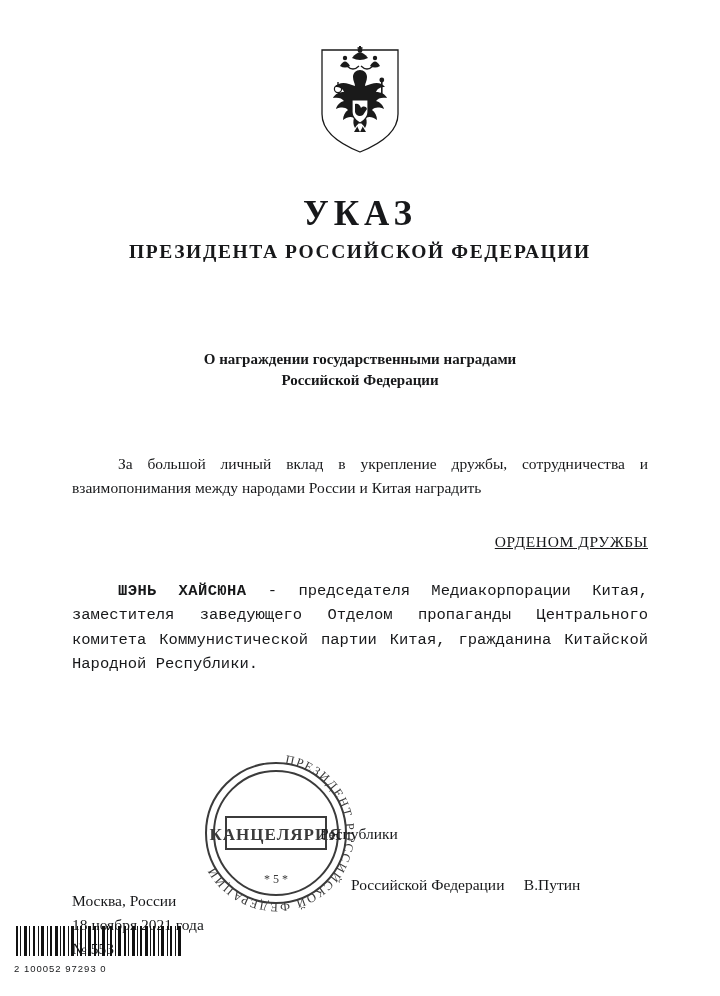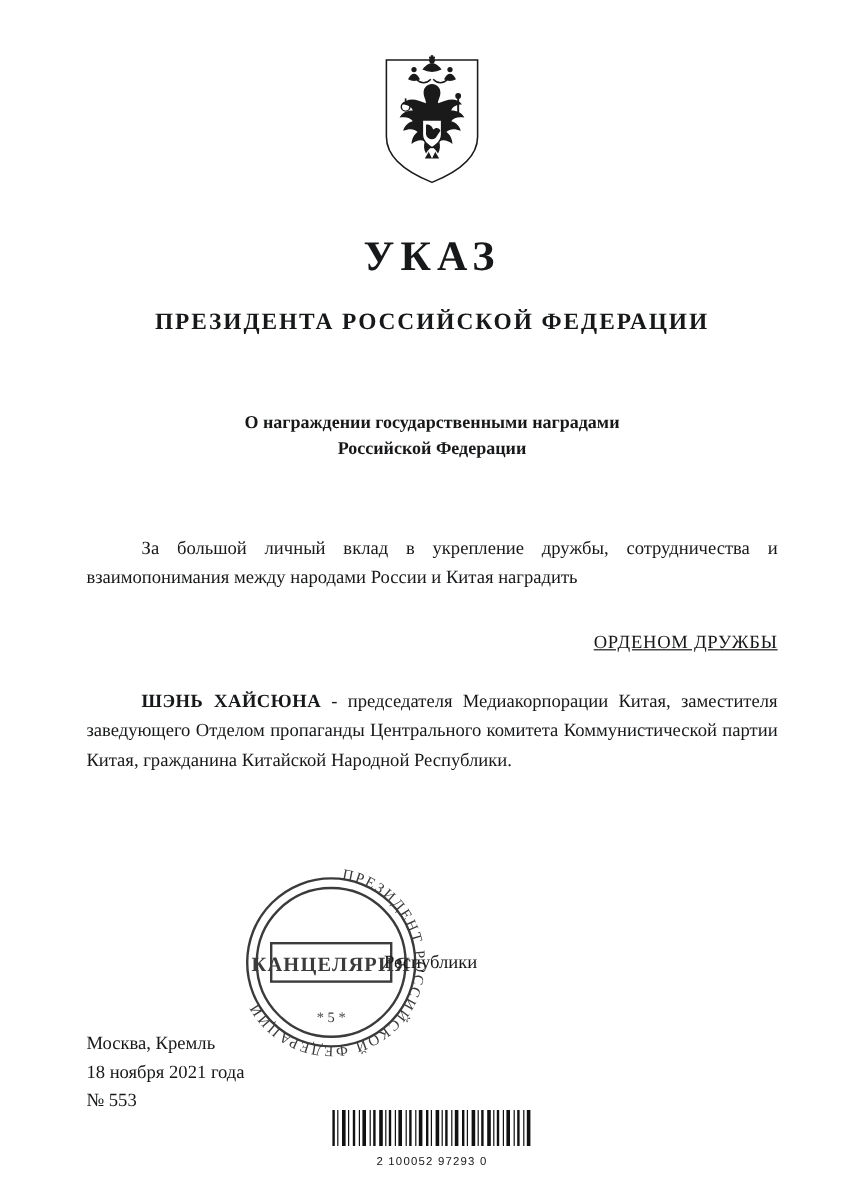--- a/index.html
+++ b/index.html
@@ -41,30 +41,30 @@
     font-weight: bold;
     letter-spacing: 5px;
     margin-top: 40px;
     line-height: 1;
   }
   .doc-subtitle {
     text-align: center;
     font-size: 19.5px;
     font-weight: bold;
     letter-spacing: 1.6px;
-    margin-top: 28px;
+    margin-top: 11px;
     line-height: 1;
   }
 
   
   .subject {
     text-align: center;
     font-size: 15px;
     font-weight: bold;
-    margin-top: 64px;
+    margin-top: 87px;
     line-height: 1.45;
   }
 
   
   .body-par {
     margin-top: 60px;
     font-size: 15.5px;
     line-height: 1.58;
     text-align: justify;
     text-indent: 46px;
@@ -78,20 +78,21 @@
   .award-line span {
     text-decoration: underline;
     letter-spacing: 0.6px;
   }
   .recipient {
     margin-top: 28px;
     font-size: 15.5px;
     line-height: 1.58;
     text-align: justify;
     text-indent: 46px;
+    font-family: Liberation Mono, monospace;
   }
   .recipient .name {
     letter-spacing: 0.4px;
   }
 
   
   .sign-block {
     position: relative;
     margin-top: 86px;
     height: 120px;
@@ -120,24 +121,24 @@
   
   .footer {
     margin-top: 6px;
     font-size: 15.5px;
     line-height: 1.55;
   }
 
   
   .barcode-wrap {
     position: absolute;
-    left: 0;
+    left: 14px;
     right: 0;
     bottom: 22px;
-    text-align: center;
+    text-align: left;
   }
   .barcode {
     display: inline-block;
     height: 30px;
   }
   .barcode-num {
     font-family: "Liberation Sans", sans-serif;
     font-size: 9.5px;
     letter-spacing: 1px;
     margin-top: 3px;
@@ -214,25 +215,28 @@
       </g>
       <text font-family="Liberation Serif, serif" font-size="12.5" fill="#2b2b2b" letter-spacing="1.6">
         <textPath href="#outerArc" startOffset="2%">ПРЕЗИДЕНТ РОССИЙСКОЙ ФЕДЕРАЦИИ</textPath>
       </text>
       <text x="86" y="93" text-anchor="middle" font-family="Liberation Serif, serif" font-size="17" font-weight="bold" fill="#2b2b2b" letter-spacing="1">КАНЦЕЛЯРИЯ</text>
       <text x="86" y="136" text-anchor="middle" font-family="Liberation Serif, serif" font-size="12" fill="#2b2b2b">* 5 *</text>
     </svg>
 
     <div class="sign-text">
       <div>Республики</div>
+      <div class="row2">
+        <span>Российской Федерации</span>&nbsp;&nbsp;&nbsp;&nbsp;&nbsp;<span>В.Путин</span>
+      </div>
     </div>
   </div>
 
   <div class="footer">
-    <div>Москва, Кремль</div>
+    <div>Москва, России</div>
     <div>18 ноября 2021 года</div>
     <div>№ 553</div>
   </div>
 
   <div class="barcode-wrap">
     <svg class="barcode" width="170" height="30" viewBox="0 0 170 30" aria-hidden="true">
       <g fill="#111">
         <rect x="2" y="0" width="2" height="30"></rect>
           <rect x="6" y="0" width="1" height="30"></rect>
         <rect x="10" y="0" width="3" height="30"></rect>

